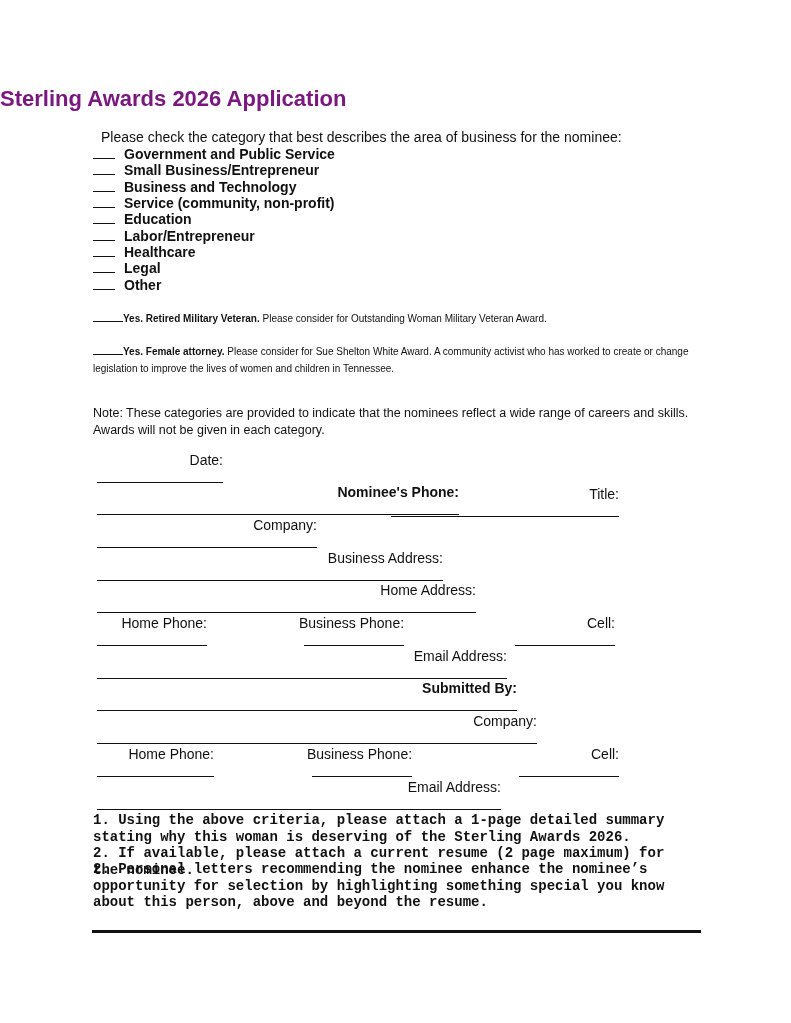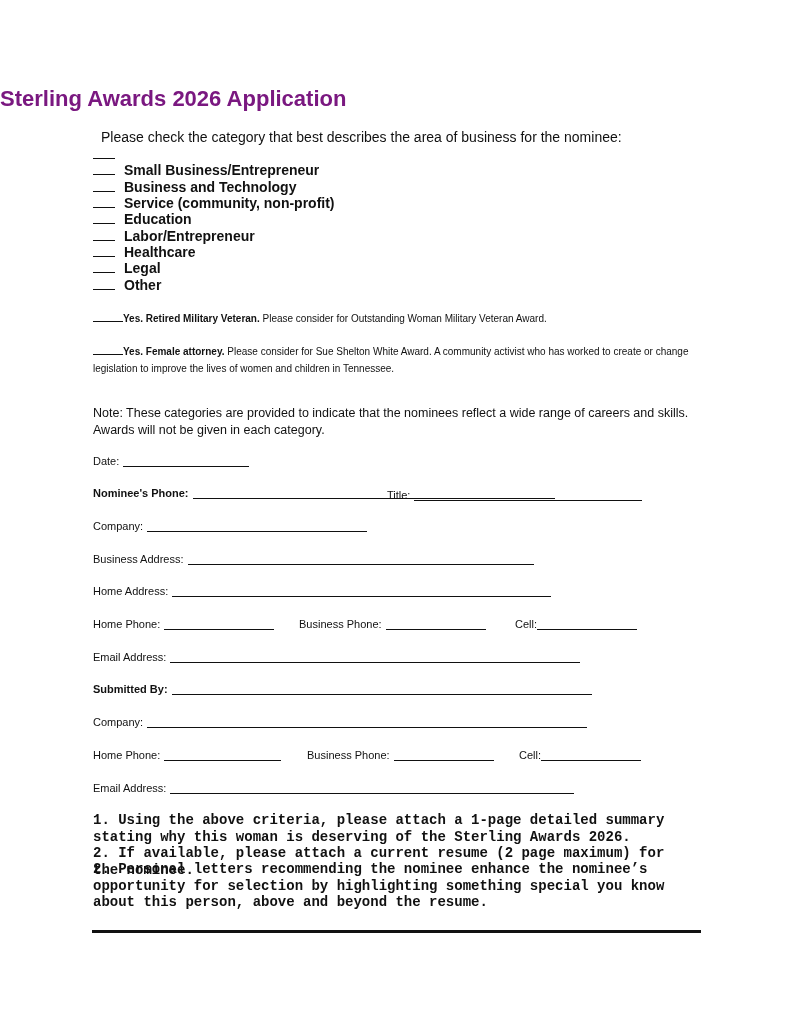--- a/index.html
+++ b/index.html
@@ -6,33 +6,33 @@
   body { width: 791px; height: 1023px; position: relative; overflow: hidden;
          font-family: "Liberation Sans", sans-serif; color: #111; }
   .abs { position: absolute; white-space: nowrap; }
   .title { left: 0; width: 791px; top: 86px; text-align: left; font-size: 22px; font-weight: bold; color: #7a1880; }
   .intro { left: 101px; top: 129px; font-size: 14px; }
   .cat { left: 93px; font-size: 14px; font-weight: bold; height: 16px; }
   .cat .blank { display: inline-block; width: 22px; border-bottom: 1.5px solid #111; height: 12px; margin-right: 9px; vertical-align: baseline; }
   .para { left: 93px; width: 600px; font-size: 10px; line-height: 16.5px; white-space: normal; }
   .para .blank { display: inline-block; width: 30px; border-bottom: 1.5px solid #111; height: 12px; }
   .note { left: 93px; width: 600px; font-size: 12.5px; line-height: 16.5px; white-space: normal; }
-  .field { font-size: 11px; display: flex; align-items: flex-end; }
+  .field { font-size: 14px; display: flex; align-items: flex-end; flex-direction: column; }
   .field .line { display: inline-block; border-bottom: 1.5px solid #111; height: 14px; margin-left: 4px; }
   .bold { font-weight: bold; }
   .instr { left: 93px; width: 600px; font-size: 14px; font-weight: bold; line-height: 16.5px; white-space: normal; font-family: Liberation Mono, monospace; }
   .rule { left: 92px; top: 930px; width: 609px; height: 3px; background: #111; }
 </style>
 </head>
 <body>
 
 <div class="abs title">Sterling Awards 2026 Application</div>
 <div class="abs intro">Please check the category that best describes the area of business for the nominee:</div>
 
-<div class="abs cat" style="top:146px"><span class="blank"></span></div>
+<div class="abs cat" style="top:146px"><span class="blank"></span><span>Government and Public Service</span></div>
 <div class="abs cat" style="top:162px"><span class="blank"></span><span>Small Business/Entrepreneur</span></div>
 <div class="abs cat" style="top:179px"><span class="blank"></span><span>Business and Technology</span></div>
 <div class="abs cat" style="top:195px"><span class="blank"></span><span>Service (community, non-profit)</span></div>
 <div class="abs cat" style="top:211px"><span class="blank"></span><span>Education</span></div>
 <div class="abs cat" style="top:228px"><span class="blank"></span><span>Labor/Entrepreneur</span></div>
 <div class="abs cat" style="top:244px"><span class="blank"></span><span>Healthcare</span></div>
 <div class="abs cat" style="top:260px"><span class="blank"></span><span>Legal</span></div>
 <div class="abs cat" style="top:277px"><span class="blank"></span><span>Other</span></div>
 
 <div class="abs para" style="top:309px">

